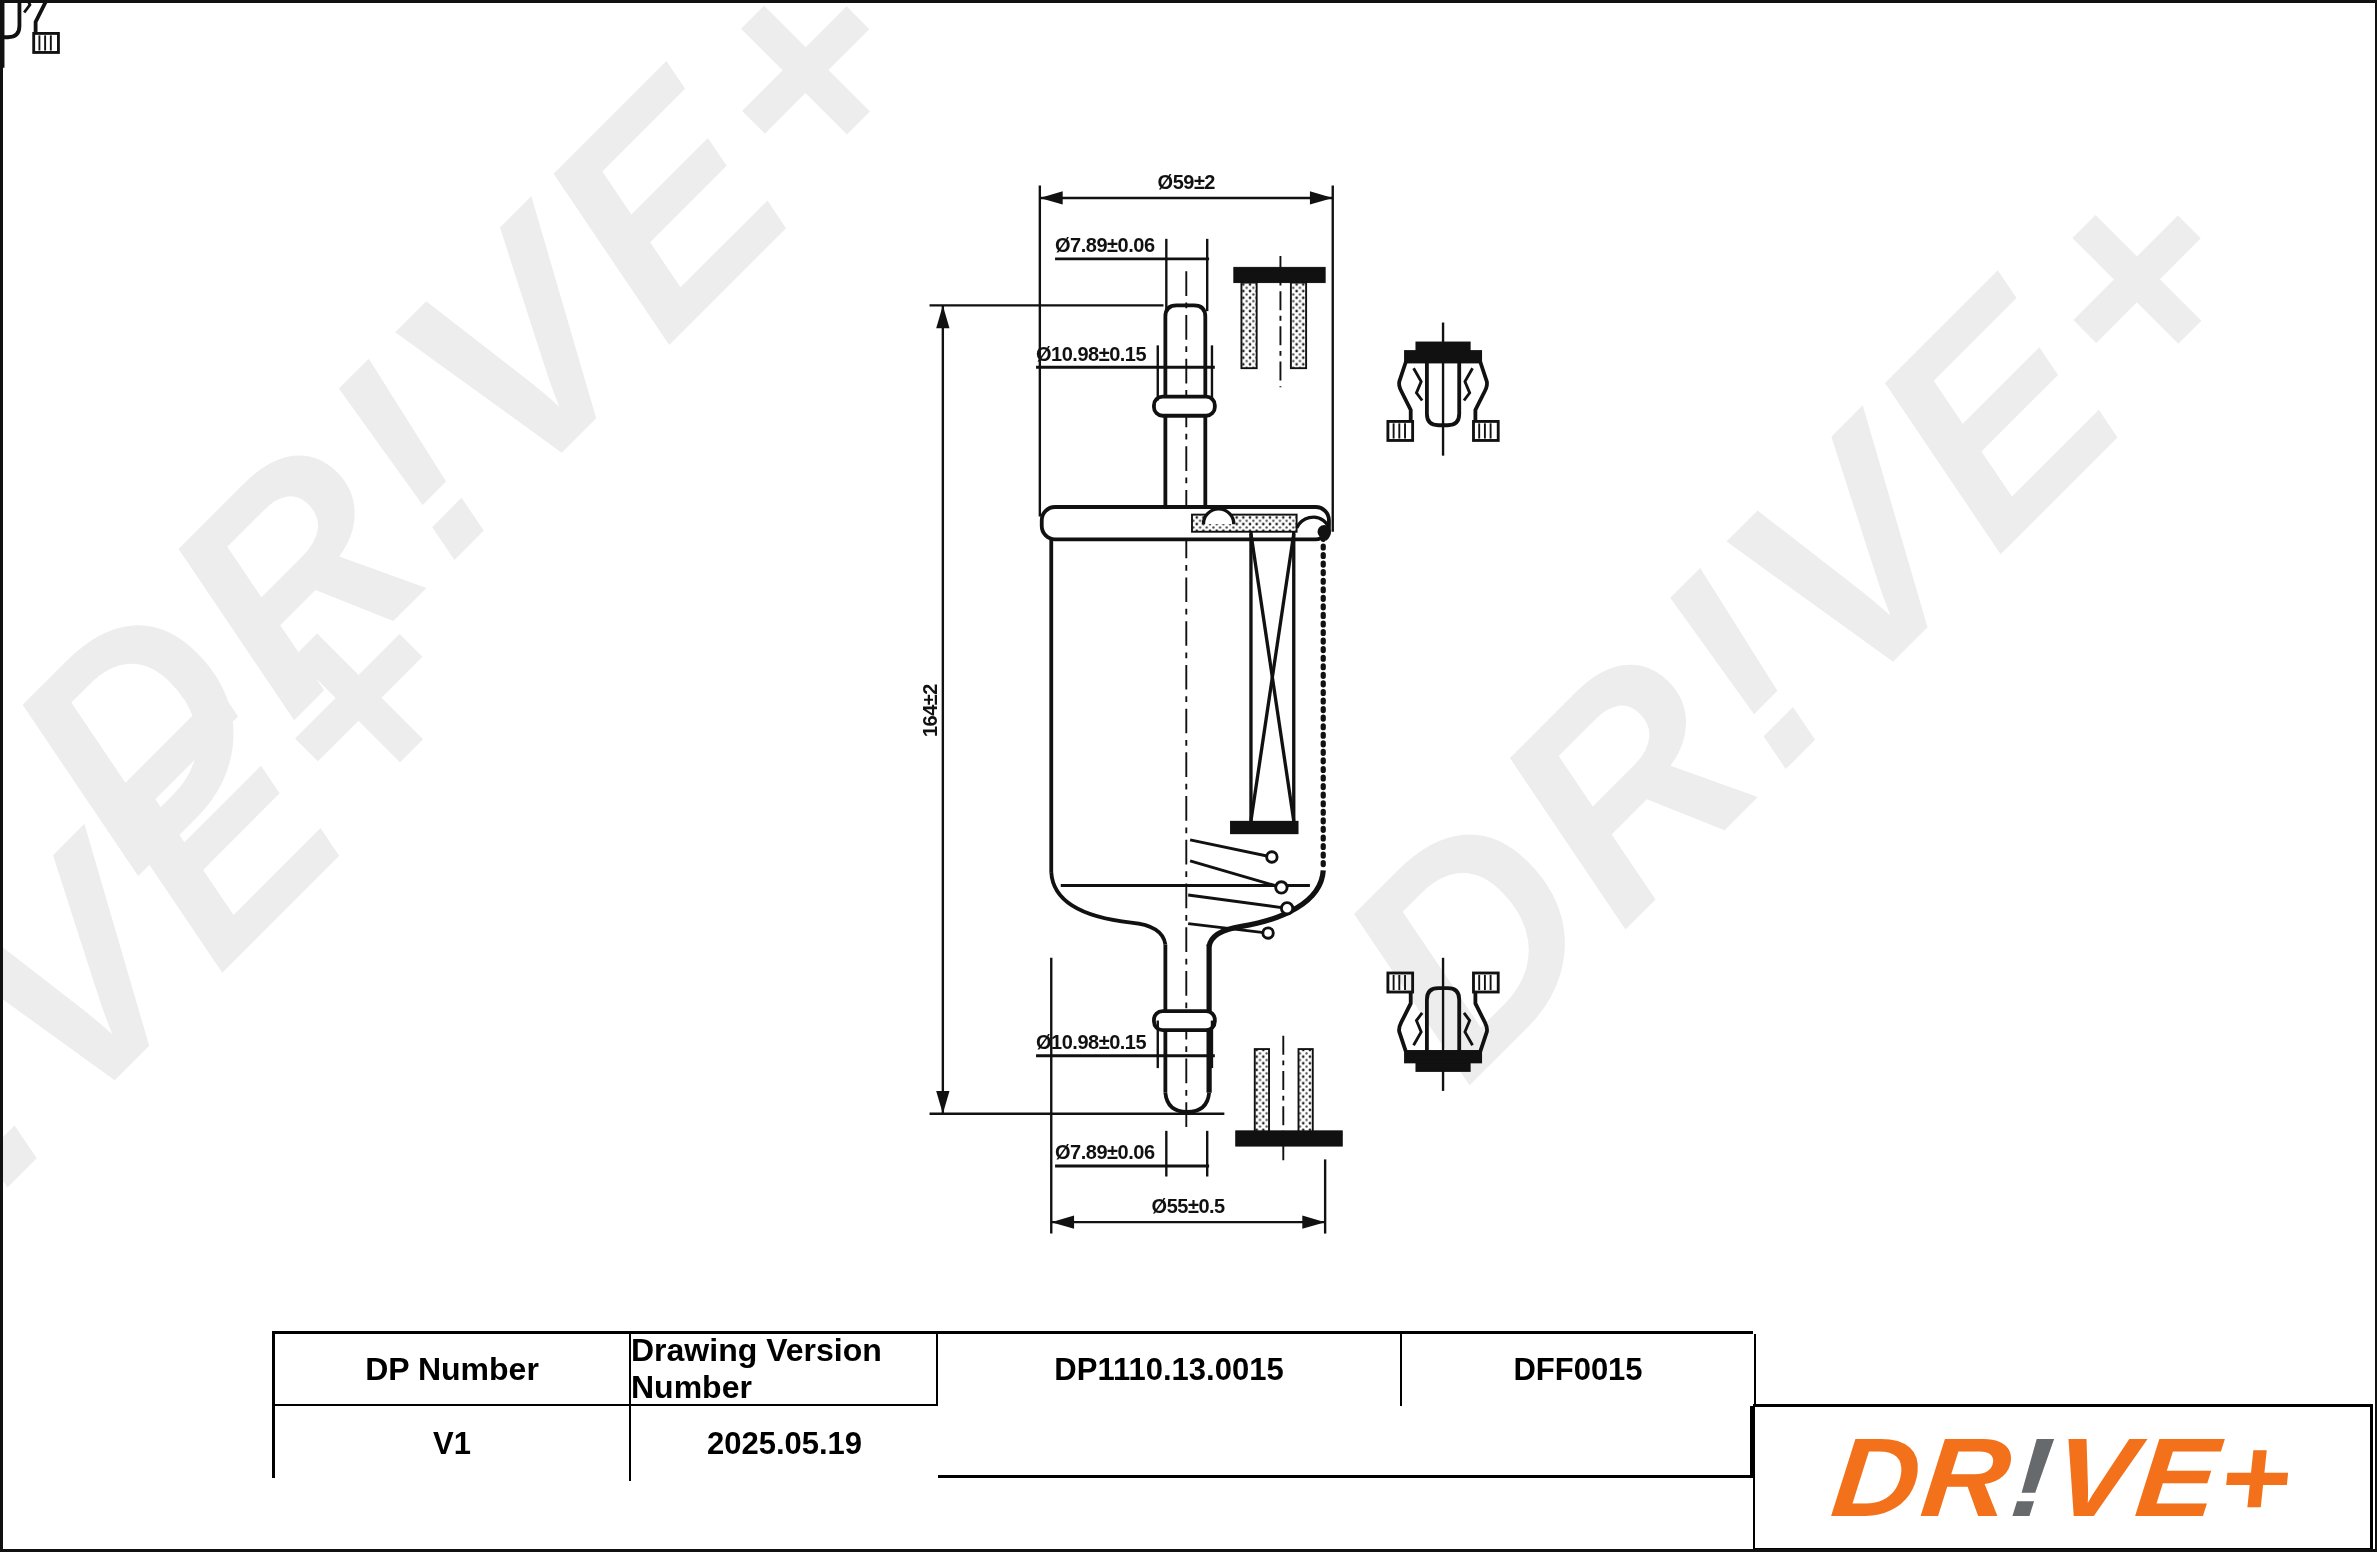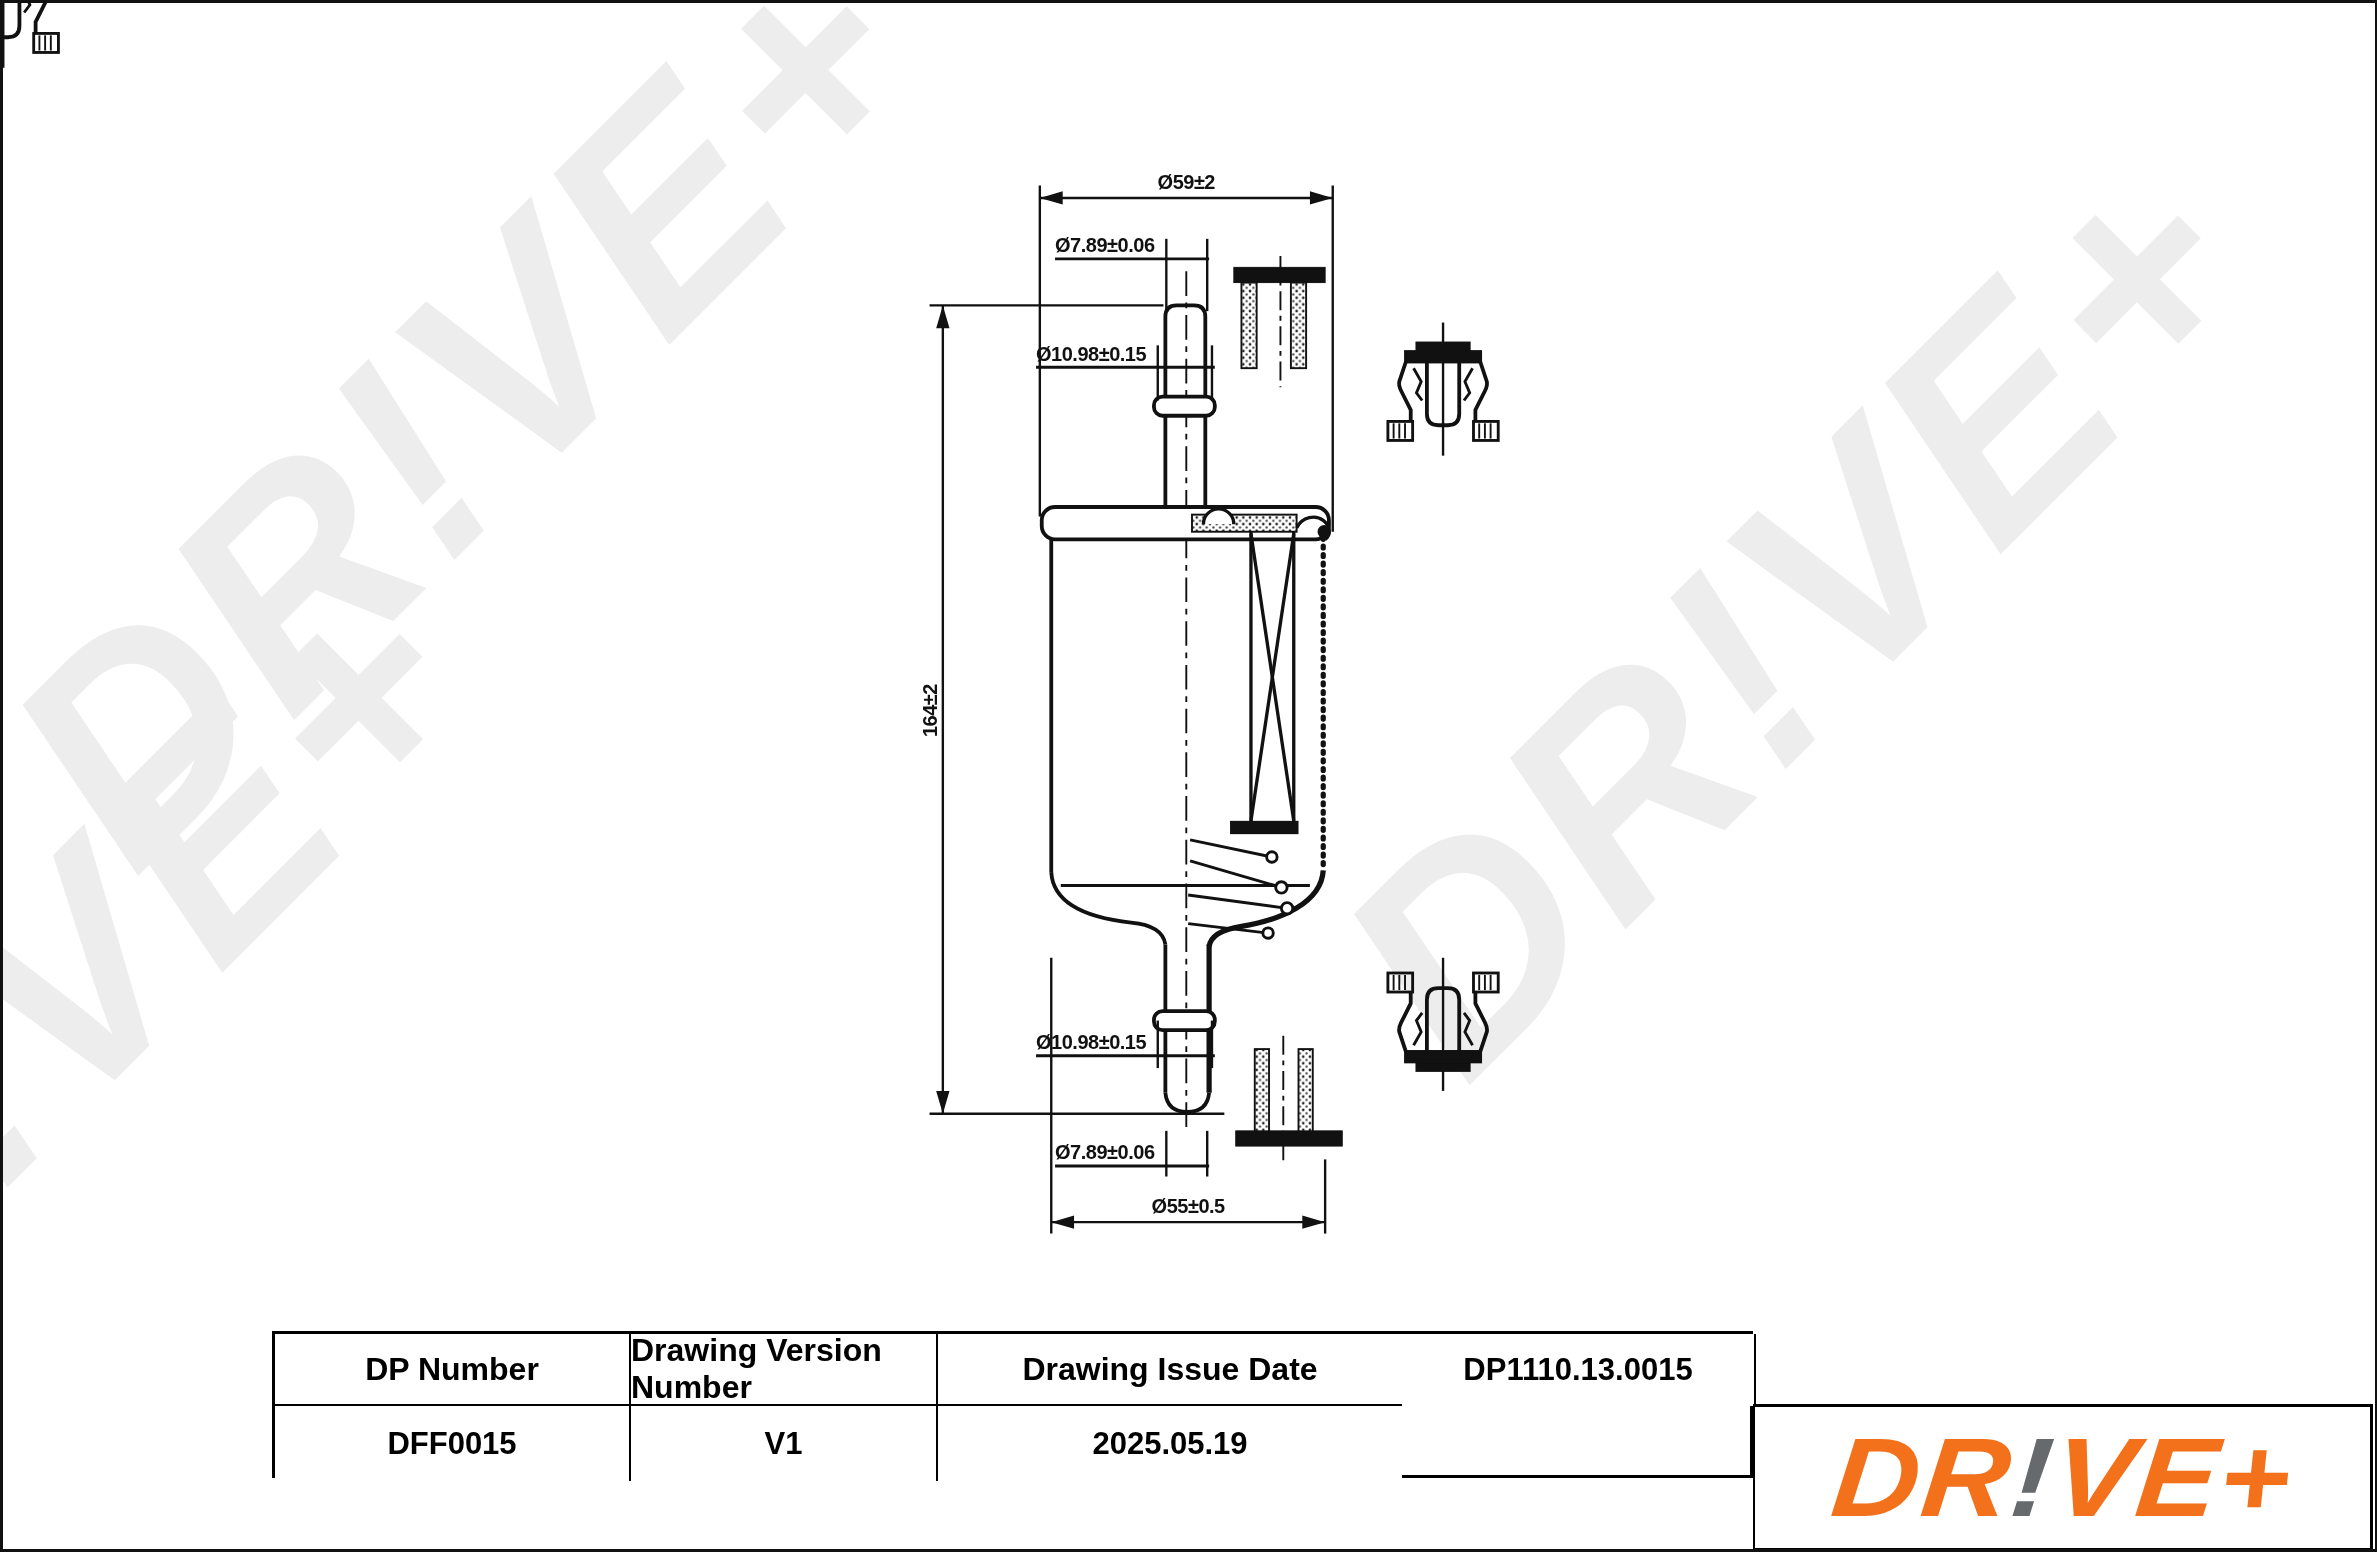--- a/index.html
+++ b/index.html
@@ -183,21 +183,20 @@
     <text class="dimtext" text-anchor="middle" transform="translate(982,744) rotate(-90)">164±2</text>
     <text class="dimtext" x="1086" y="1100">Ø10.98±0.15</text>
     <text class="dimtext" x="1106" y="1216">Ø7.89±0.06</text>
     <text class="dimtext" x="1246" y="1272" text-anchor="middle">Ø55±0.5</text>
   </g>
 </svg>
 
 <div class="title-block">
   <div class="tb-cell">DP Number</div>
   <div class="tb-cell">Drawing Version Number</div>
-  <div class="tb-cell last">Drawing Issue Date</div>
   <div class="tb-cell val">DP1110.13.0015</div>
   <div class="tb-cell val">DFF0015</div>
   <div class="tb-cell val">V1</div>
   <div class="tb-cell val last">2025.05.19</div>
 </div>
 
 <div class="logo-box">
   <div class="logo"><span class="or">DR</span><span class="gy">!</span><span class="or">VE+</span></div>
 </div>
 

